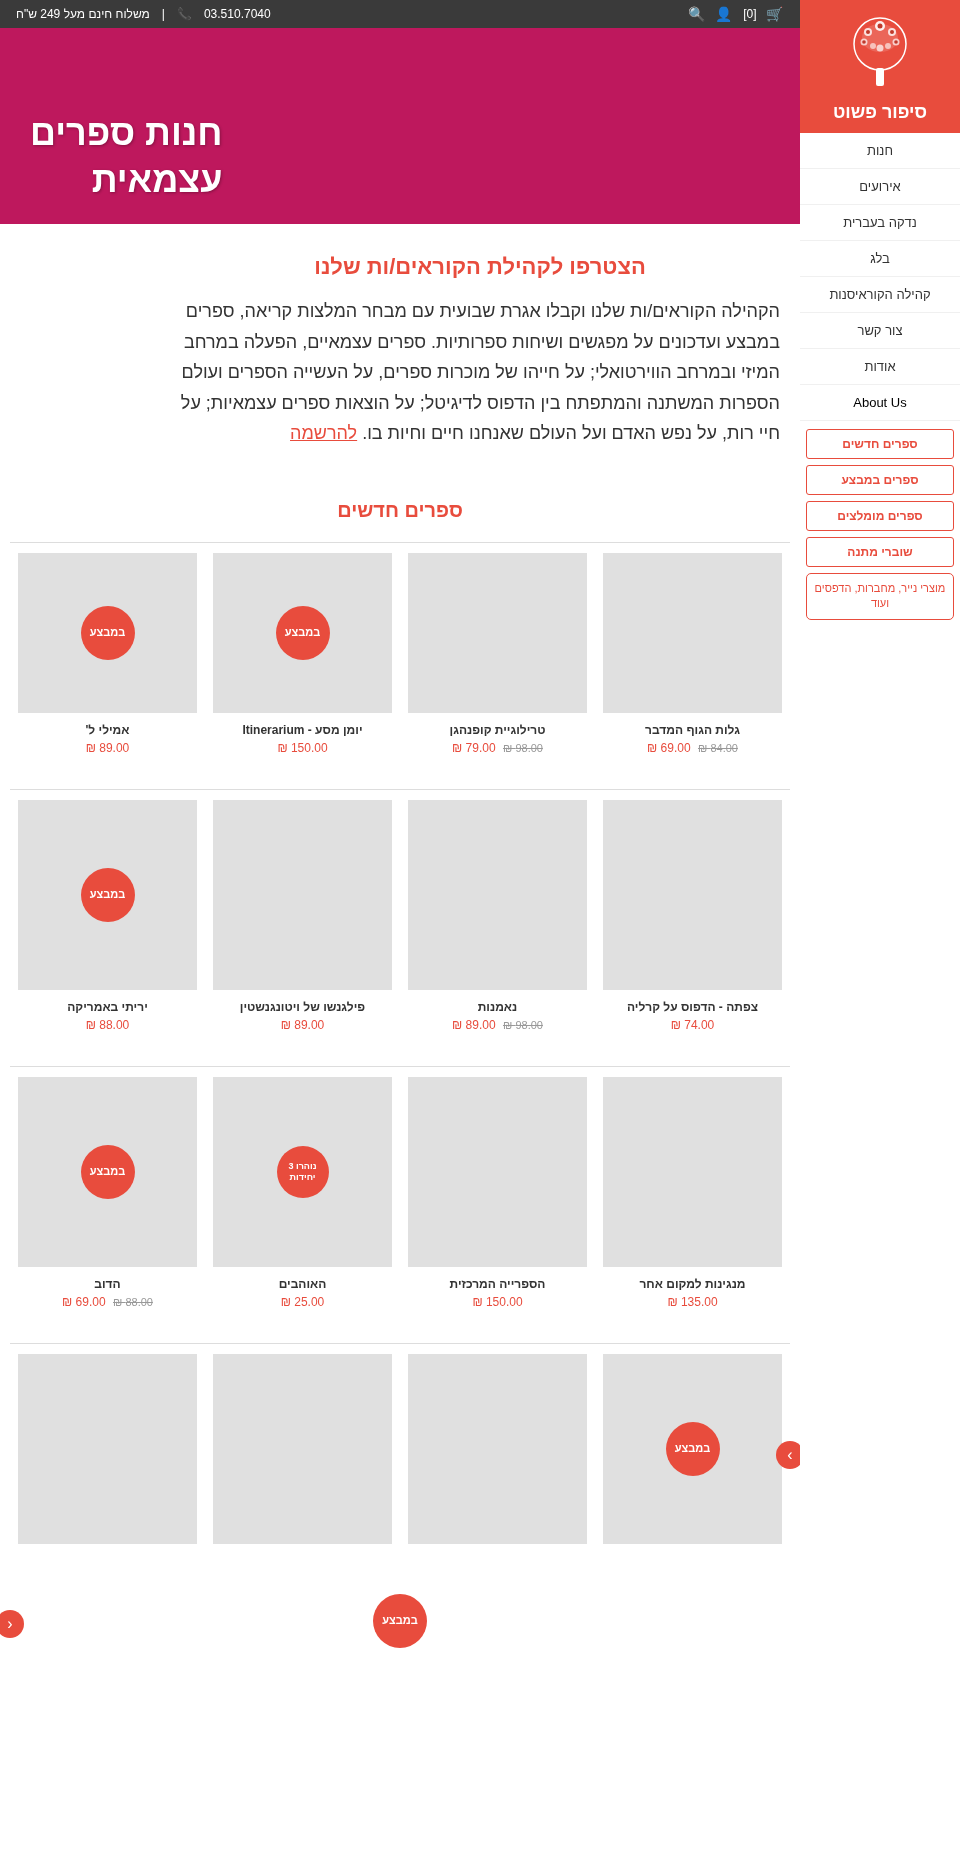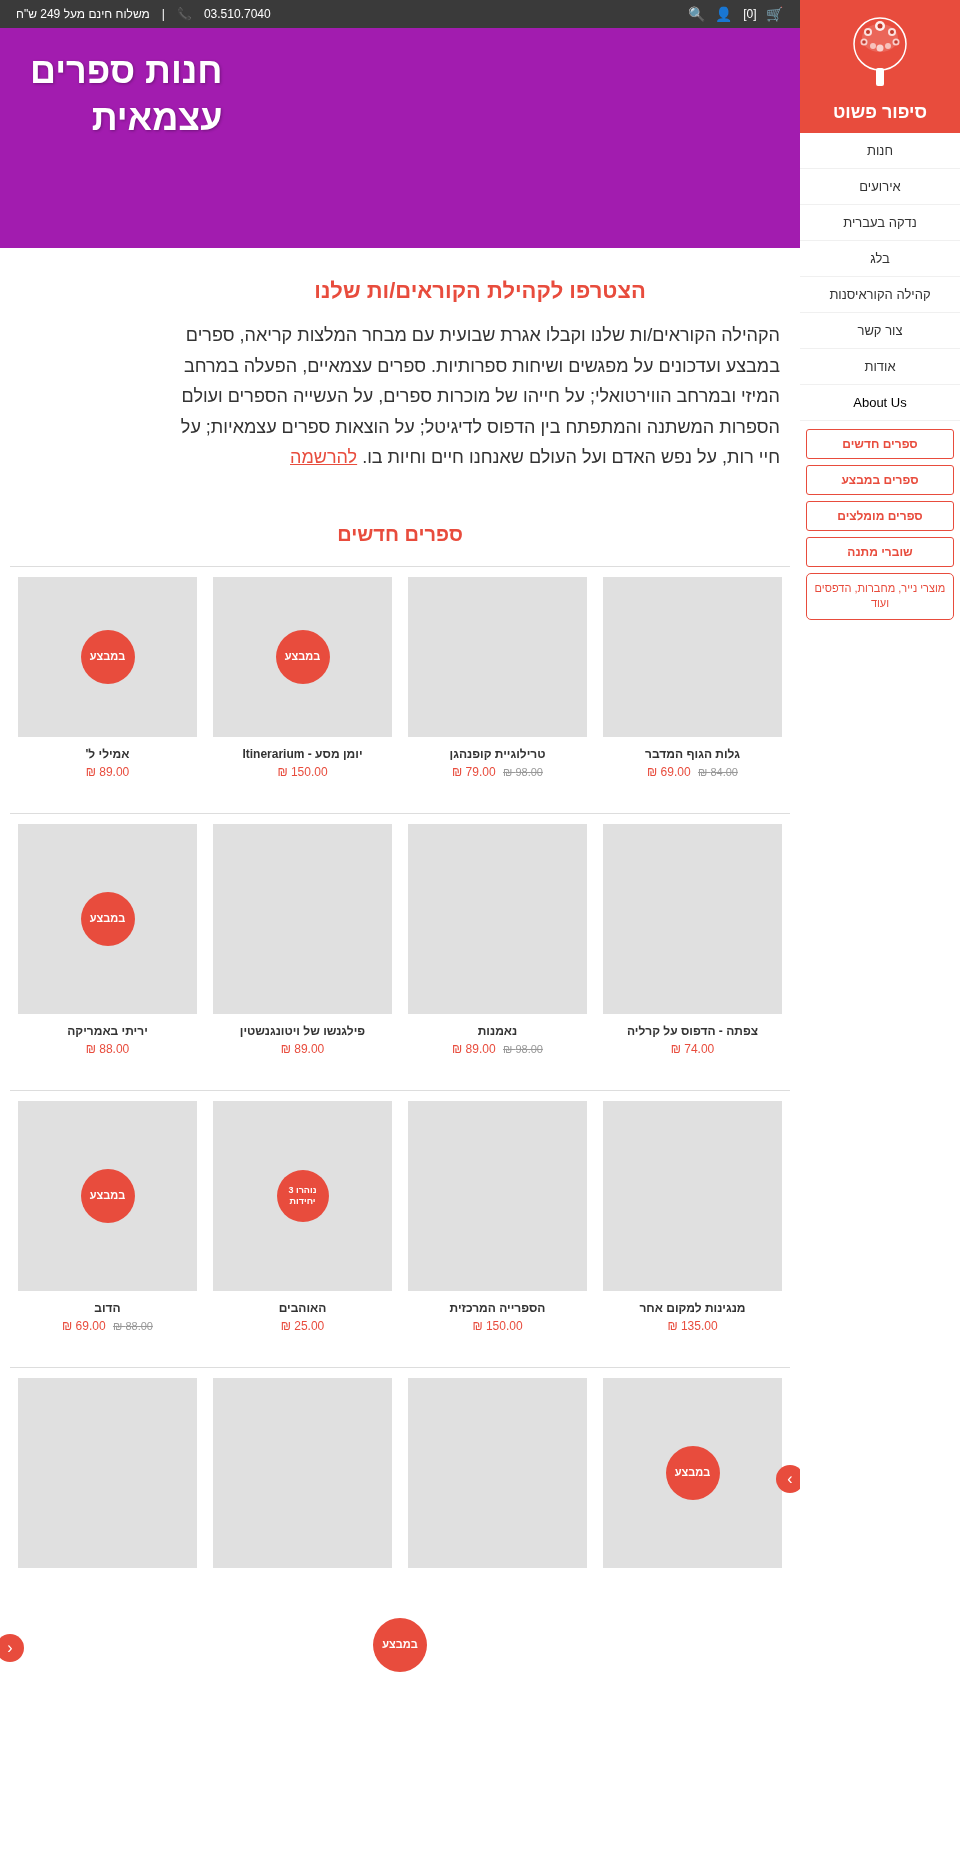--- a/index.html
+++ b/index.html
@@ -29,24 +29,24 @@
       align-items: center;
       justify-content: space-between;
       direction: rtl;
     }
     .top-bar-left { display: flex; align-items: center; gap: 10px; }
     .top-bar-right { display: flex; align-items: center; gap: 12px; }
     .top-bar-icon { cursor: pointer; font-size: 14px; }
 
     
     .hero-banner {
-      background: #a21caf;
-      height: 220px;
-      display: flex;
-      align-items: flex-start;
+      background: #be185d;
+      height: 196px;
+      display: flex;
+      align-items: flex-end;
       justify-content: flex-end;
       padding: 20px 30px;
       position: relative;
     }
     .hero-text {
       text-align: right;
       color: #fff;
     }
     .hero-title {
       font-size: 36px;

